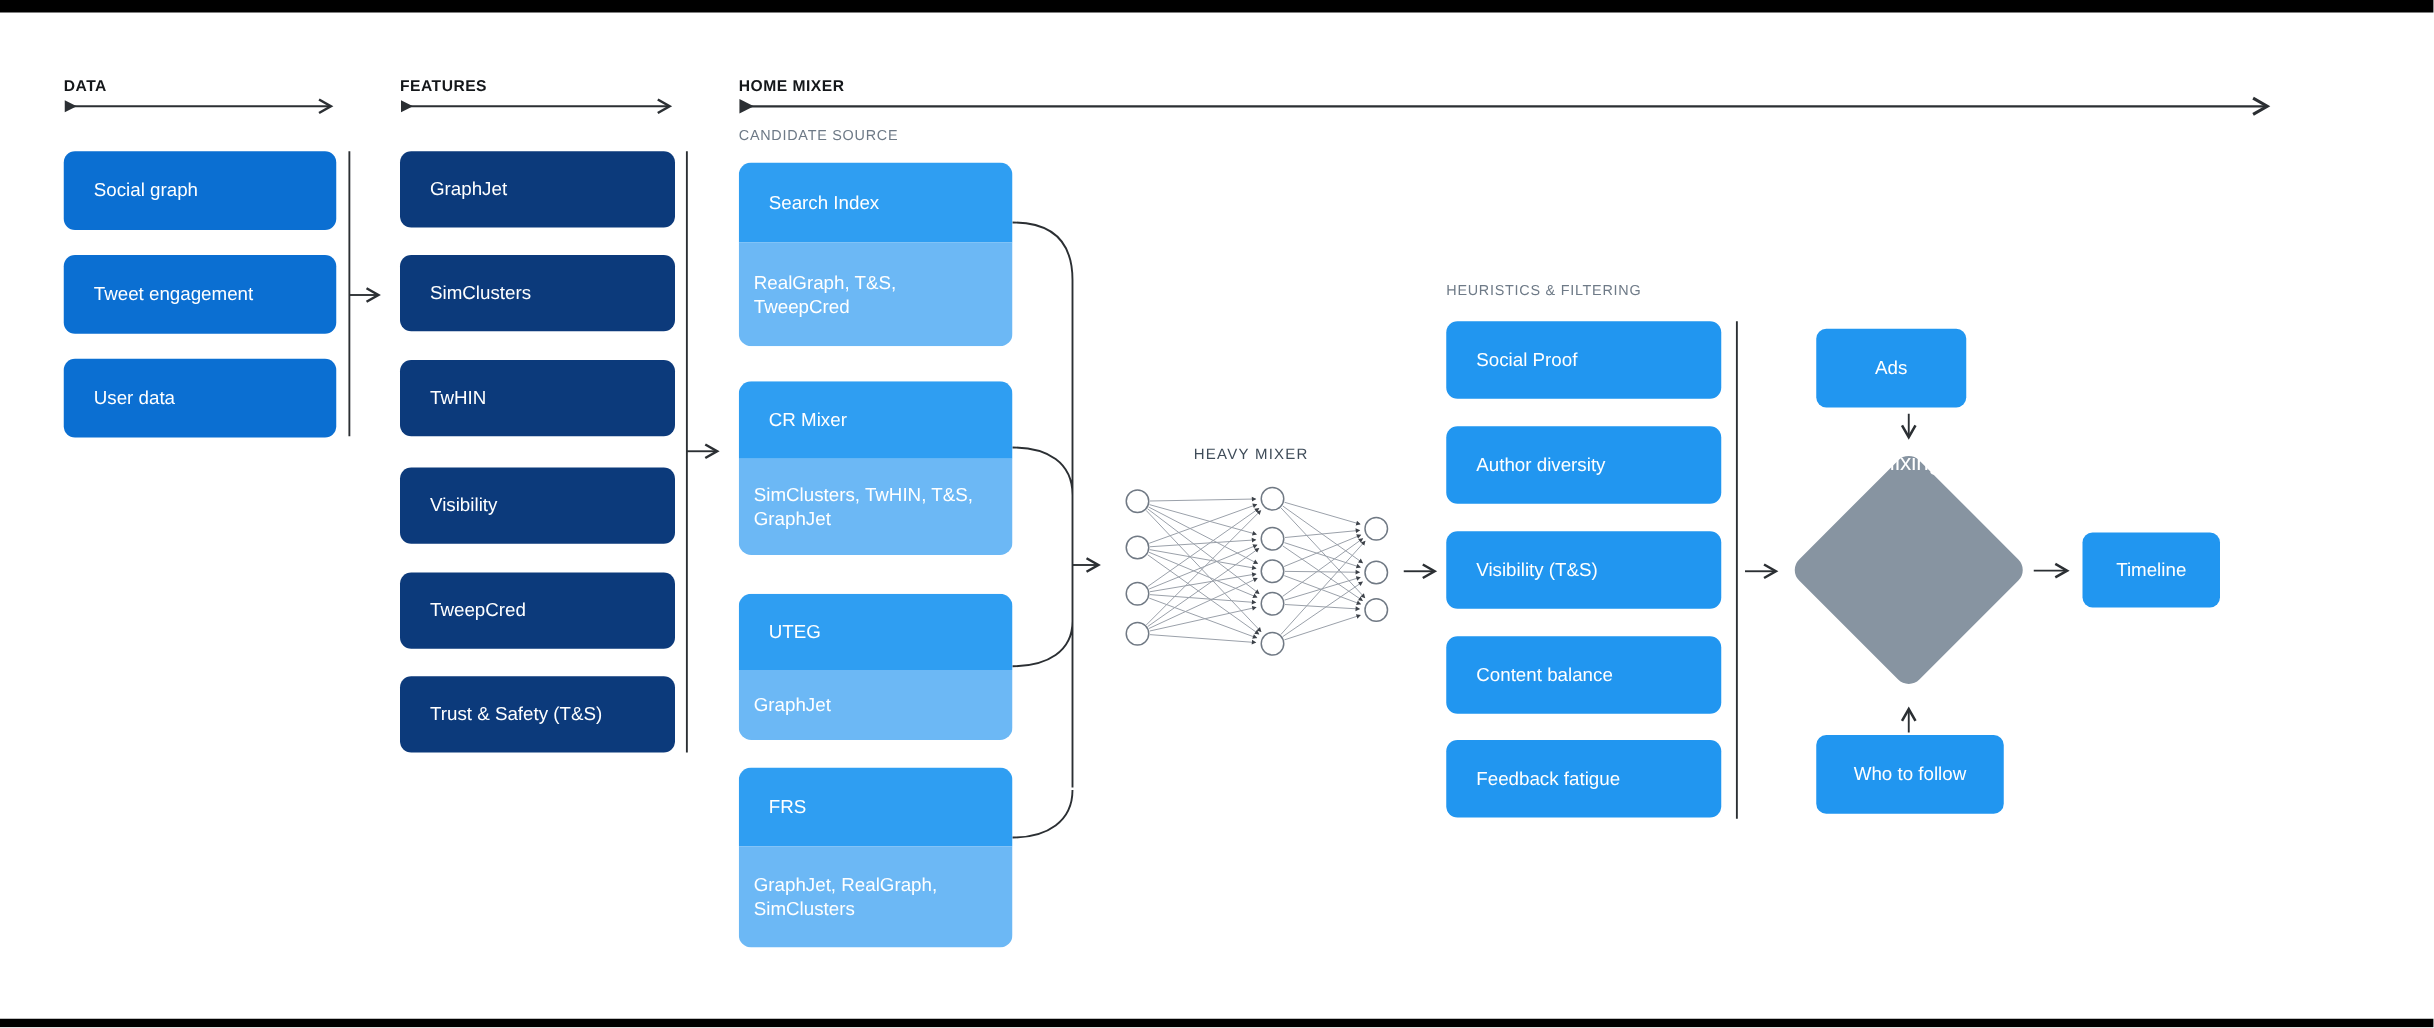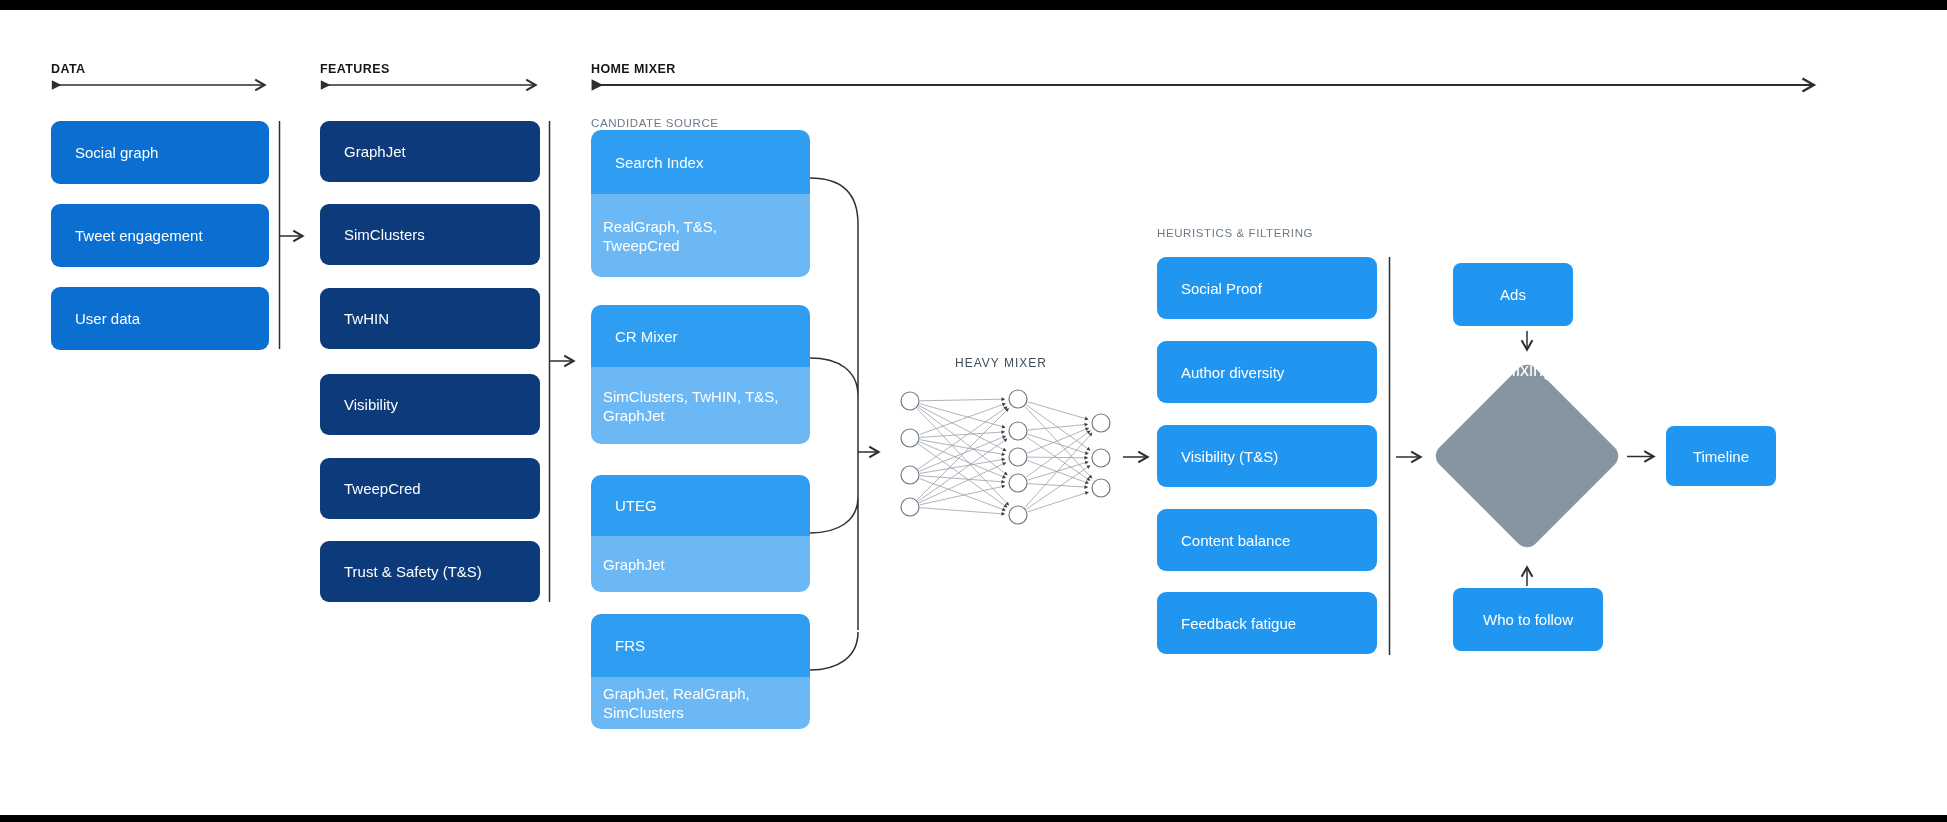--- a/index.html
+++ b/index.html
@@ -138,21 +138,21 @@
         <circle cx="1018" cy="515" r="9" fill="#ffffff" stroke="#707984" stroke-width="1.2"></circle>
         <circle cx="1101" cy="423" r="9" fill="#ffffff" stroke="#707984" stroke-width="1.2"></circle>
         <circle cx="1101" cy="458" r="9" fill="#ffffff" stroke="#707984" stroke-width="1.2"></circle>
         <circle cx="1101" cy="488" r="9" fill="#ffffff" stroke="#707984" stroke-width="1.2"></circle>
       </g>
   </svg>
 
   <div class="hdr" style="left:51px; top:62px;">DATA</div>
   <div class="hdr" style="left:320px; top:62px;">FEATURES</div>
   <div class="hdr" style="left:591px; top:62px;">HOME MIXER</div>
-  <div class="sublabel" style="left:591px; top:117px;">CANDIDATE SOURCE</div>
+  <div class="sublabel" style="left:591px; top:103px;">CANDIDATE SOURCE</div>
   <div class="sublabel" style="left:1157px; top:227px;">HEURISTICS &amp; FILTERING</div>
   <div class="ranker-label" style="left:955px; top:356px;">HEAVY MIXER</div>
 
   <div class="box data-box" style="top:121px;">
       <span>Social graph</span>
     </div>
   <div class="box data-box" style="top:204px;">
       <span>Tweet engagement</span>
     </div>
   <div class="box data-box" style="top:287px;">
@@ -199,21 +199,21 @@
         <span>UTEG</span>
       </div>
     <div class="sub" style="height:56px;">
         <span>GraphJet</span>
       </div>
   </div>
   <div class="cand" style="top:614px;">
     <div class="main" style="height:63px;">
         <span>FRS</span>
       </div>
-    <div class="sub" style="height:52px;">
+    <div class="sub" style="height:81px;">
         <span>GraphJet, RealGraph, SimClusters</span>
       </div>
   </div>
 
   <div class="box heur-box" style="top:257px;">
       <span>Social Proof</span>
     </div>
   <div class="box heur-box" style="top:341px;">
       <span>Author diversity</span>
     </div>

